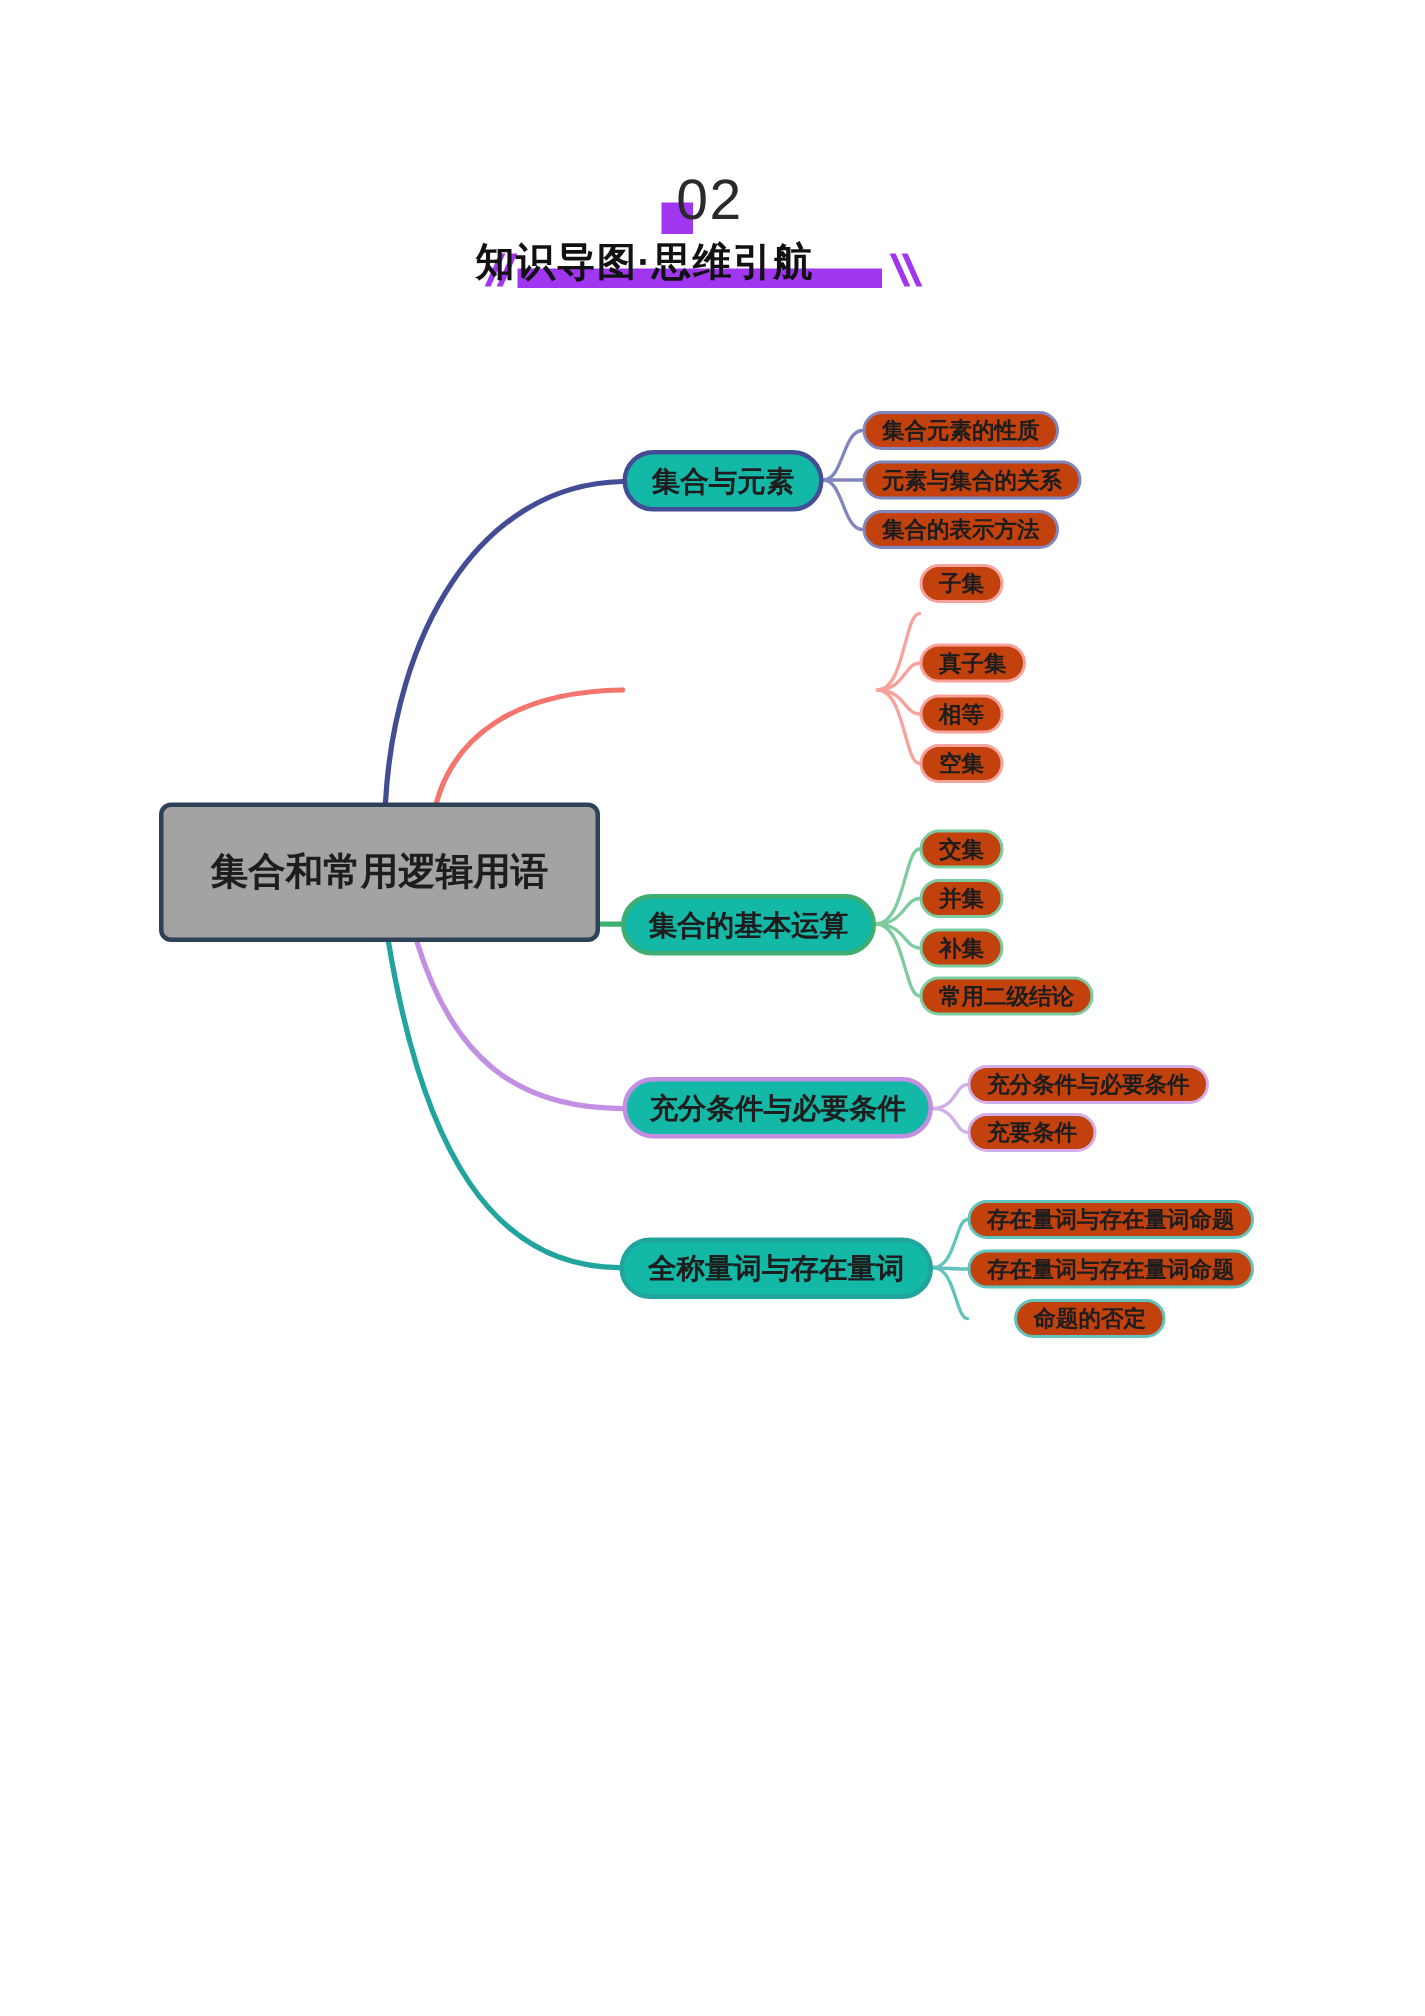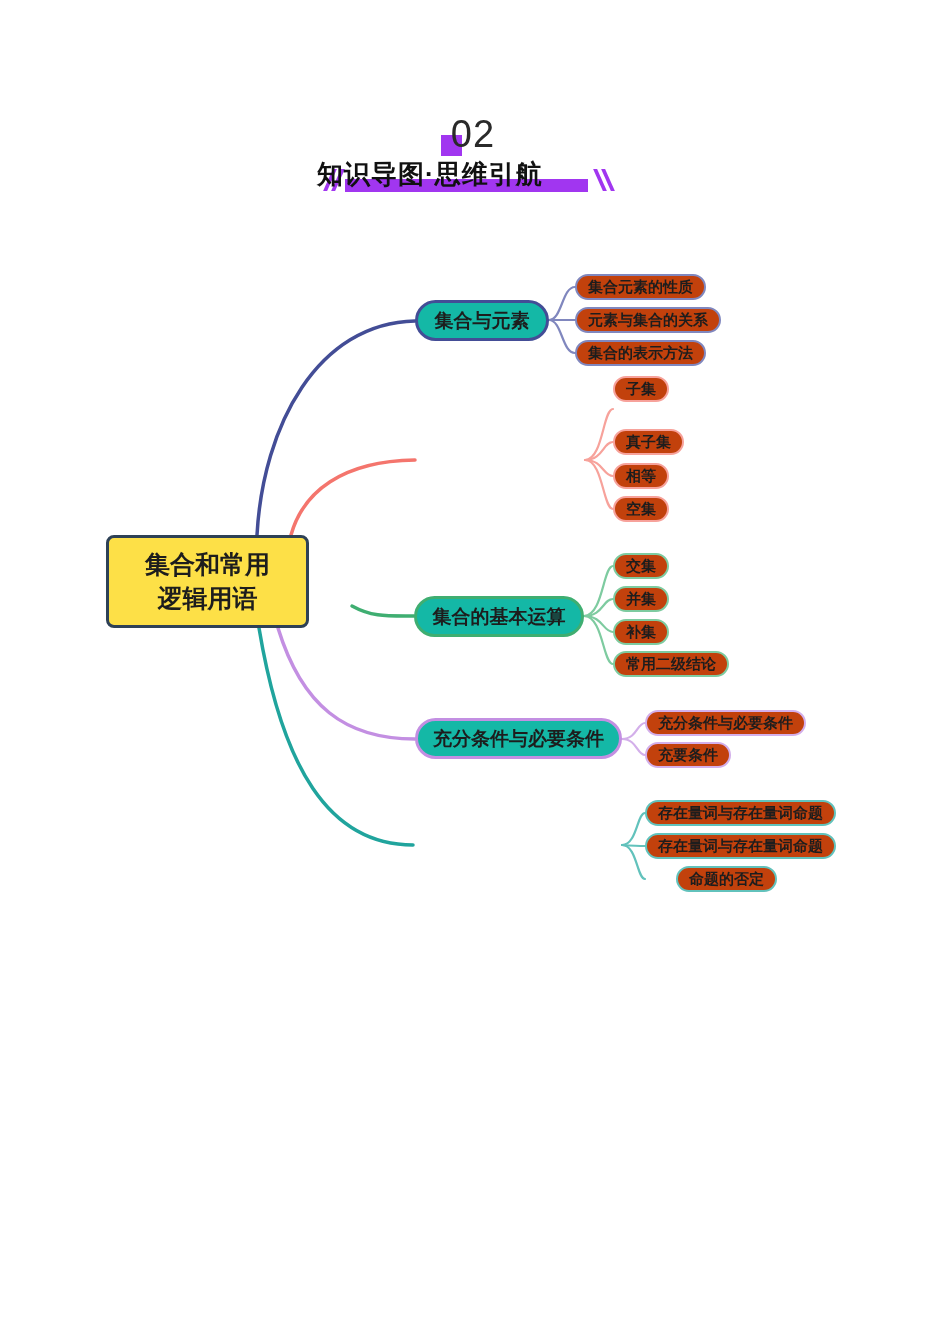--- a/index.html
+++ b/index.html
@@ -20,22 +20,22 @@
   .slash-bar { position:absolute; top:0; width:3.5px; height:22px; }
   .slash-group.left  .slash-bar { transform:skewX(-24deg); }
   .slash-group.right .slash-bar { transform:skewX(24deg); }
   .slash-bar.b1 { left:2px; } .slash-bar.b2 { left:10px; }
   
   svg.connectors { position:absolute; left:0; top:0; pointer-events:none; }
   svg.connectors path { fill:none; stroke-linecap:round; }
   path.main  { stroke-width:3.5px; }
   path.child { stroke-width:2.2px; }
   .root-node {
-    position:absolute; left:106px; top:535px; width:203px; height:93px;
-    box-sizing:border-box; border:3.5px solid #2E4156; border-radius:8px; background:#fde047;
+    position:absolute; left:106px; top:535px; width:294px; height:93px;
+    box-sizing:border-box; border:3.5px solid #2E4156; border-radius:8px; background:#a3a3a3;
     display:flex; align-items:center; justify-content:center; text-align:center;
     font-size:25px; font-weight:bold; color:#1d1d1d; line-height:1.35; padding:0 24px;
   }
   .branch-node {
     position:absolute; height:41px; box-sizing:border-box; background:#14b8a6;
     border:3px solid; border-radius:21px;
     display:flex; align-items:center; justify-content:center;
     font-size:19px; font-weight:bold; color:#1d1d1d; white-space:nowrap;
   }
   .child-node {
@@ -108,17 +108,18 @@
   <div class="branch-node" style="left: 414px; top: 596px; width: 170px; border-color: rgb(63, 174, 113);">集合的基本运算</div>
   <div class="child-node" style="left: 613px; top: 553px; border-color: rgb(126, 203, 160);">交集</div>
   <div class="child-node" style="left: 613px; top: 586px; border-color: rgb(126, 203, 160);">并集</div>
   <div class="child-node" style="left: 613px; top: 619px; border-color: rgb(126, 203, 160);">补集</div>
   <div class="child-node" style="left: 613px; top: 651px; border-color: rgb(126, 203, 160);">常用二级结论</div>
 
   <div class="branch-node" style="left: 415px; top: 718px; width: 207px; border-color: rgb(195, 143, 226);">充分条件与必要条件</div>
   <div class="child-node" style="left: 645px; top: 710px; border-color: rgb(211, 175, 234);">充分条件与必要条件</div>
   <div class="child-node" style="left: 645px; top: 742px; border-color: rgb(211, 175, 234);">充要条件</div>
 
+  <div class="branch-node" style="left: 413px; top: 825px; width: 209px; border-color: rgb(32, 164, 157);">全称量词与存在量词</div>
   <div class="child-node" style="left: 645px; top: 800px; border-color: rgb(98, 194, 188);">存在量词与存在量词命题</div>
   <div class="child-node" style="left: 645px; top: 833px; border-color: rgb(98, 194, 188);">存在量词与存在量词命题</div>
   <div class="child-node" style="left: 676px; top: 866px; border-color: rgb(98, 194, 188);">命题的否定</div>
 
 </div>
 
 </body></html>

